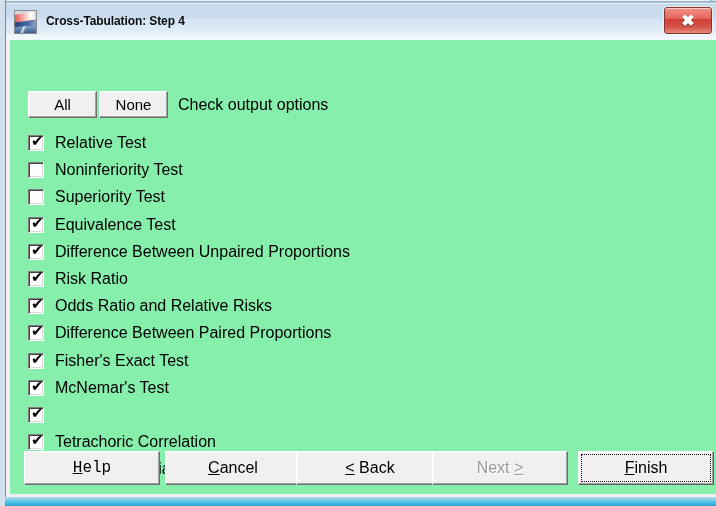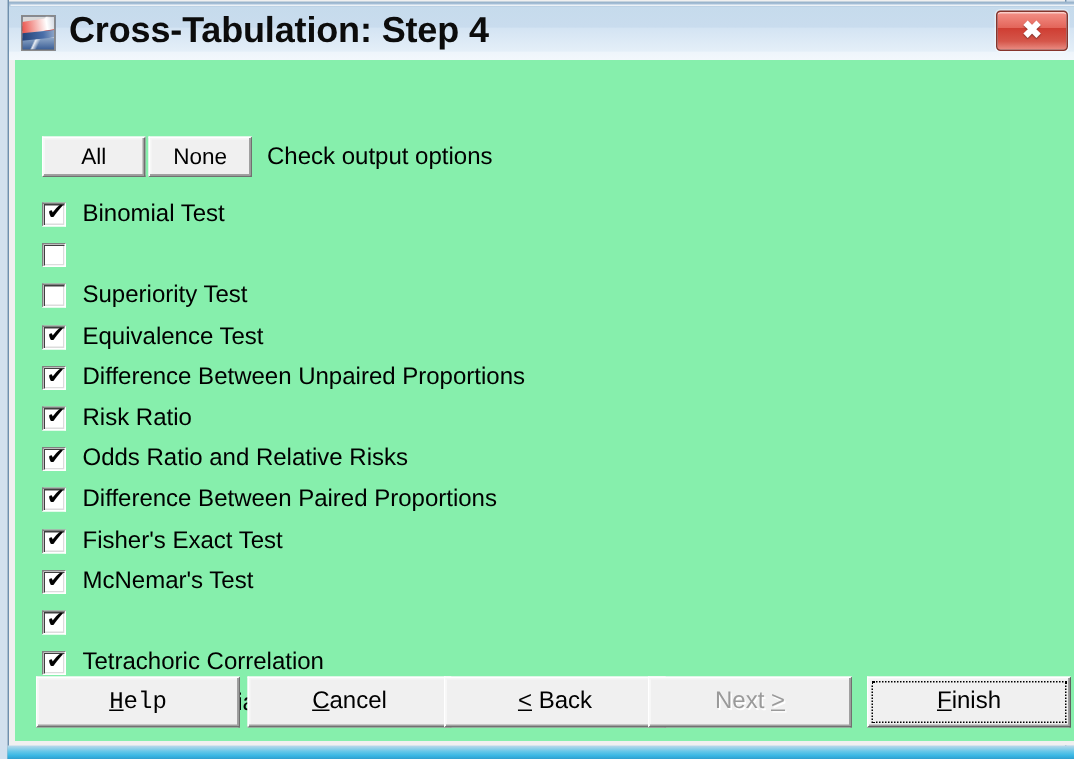--- a/index.html
+++ b/index.html
@@ -82,21 +82,21 @@
     transform: rotate(-9deg);
   }
   #title-icon .swoosh2 {
     position: absolute; left: -3px; top: 10px; width: 28px; height: 5px;
     background: linear-gradient(to right, #1d3a6e, #4a6ea8 60%, #aebfd6);
     transform: rotate(-6deg);
   }
   #title-text {
     position: absolute;
     left: 40px; top: 7px;
-    font-size: 24px;
+    font-size: 12px;
     font-weight: bold;
     color: #0c0c0c;
     letter-spacing: -0.1px;
     white-space: nowrap;
     line-height: 24px;
   }
   #close-button {
     position: absolute;
     right: 8px; top: 5px;
     width: 48px; height: 27px;
@@ -260,24 +260,25 @@
       <span class="lbl">None</span>
     </div>
 
     <div id="check-output-label">Check output options</div>
 
     <div id="options-list">
         <div class="opt-row checked">
           <span class="opt-box">
             <span class="tick">✔</span>
           </span>
-          <span class="opt-label">Binomial Test</span>
+          <span class="opt-label">Relative Test</span>
         </div>
         <div class="opt-row">
           <span class="opt-box"></span>
+          <span class="opt-label">Noninferiority Test</span>
         </div>
         <div class="opt-row">
           <span class="opt-box"></span>
           <span class="opt-label">Superiority Test</span>
         </div>
         <div class="opt-row checked">
           <span class="opt-box">
             <span class="tick">✔</span>
           </span>
           <span class="opt-label">Equivalence Test</span>

